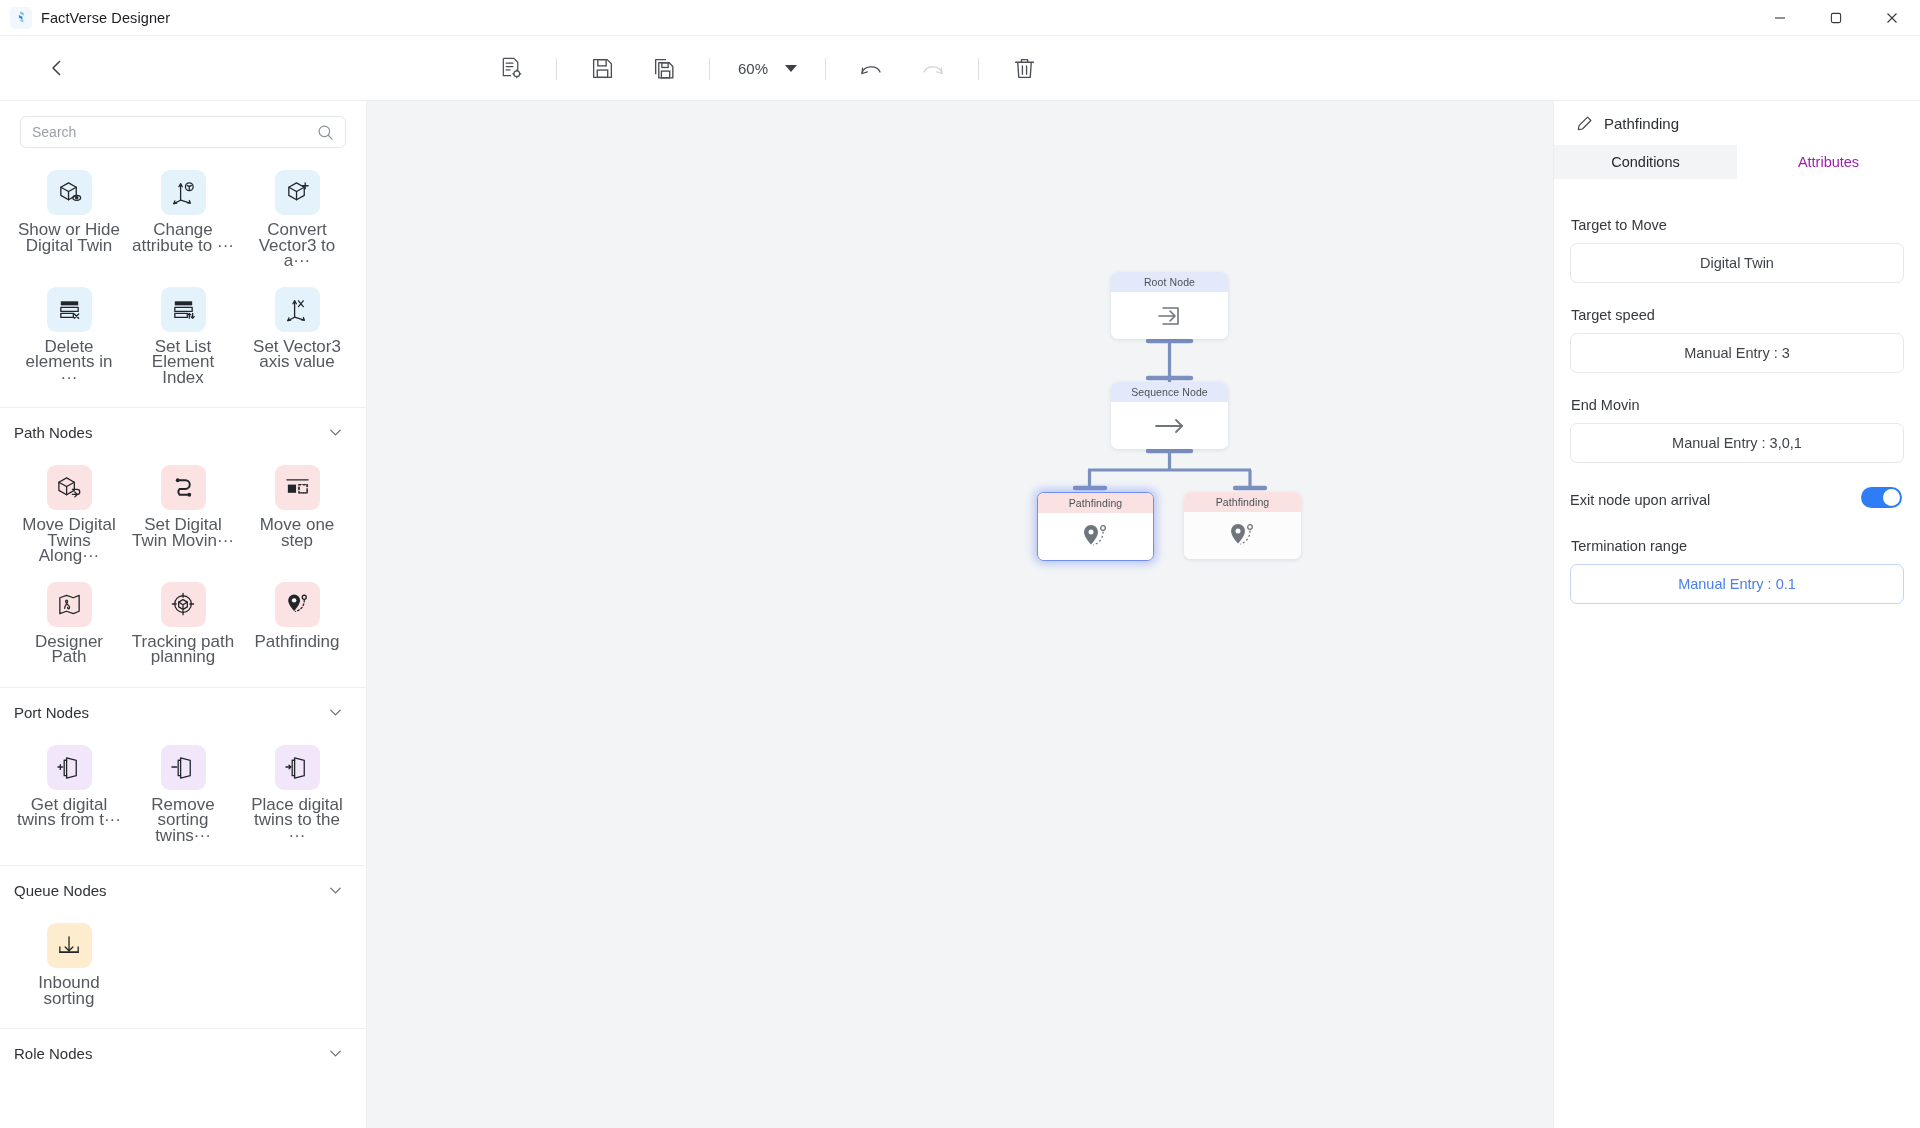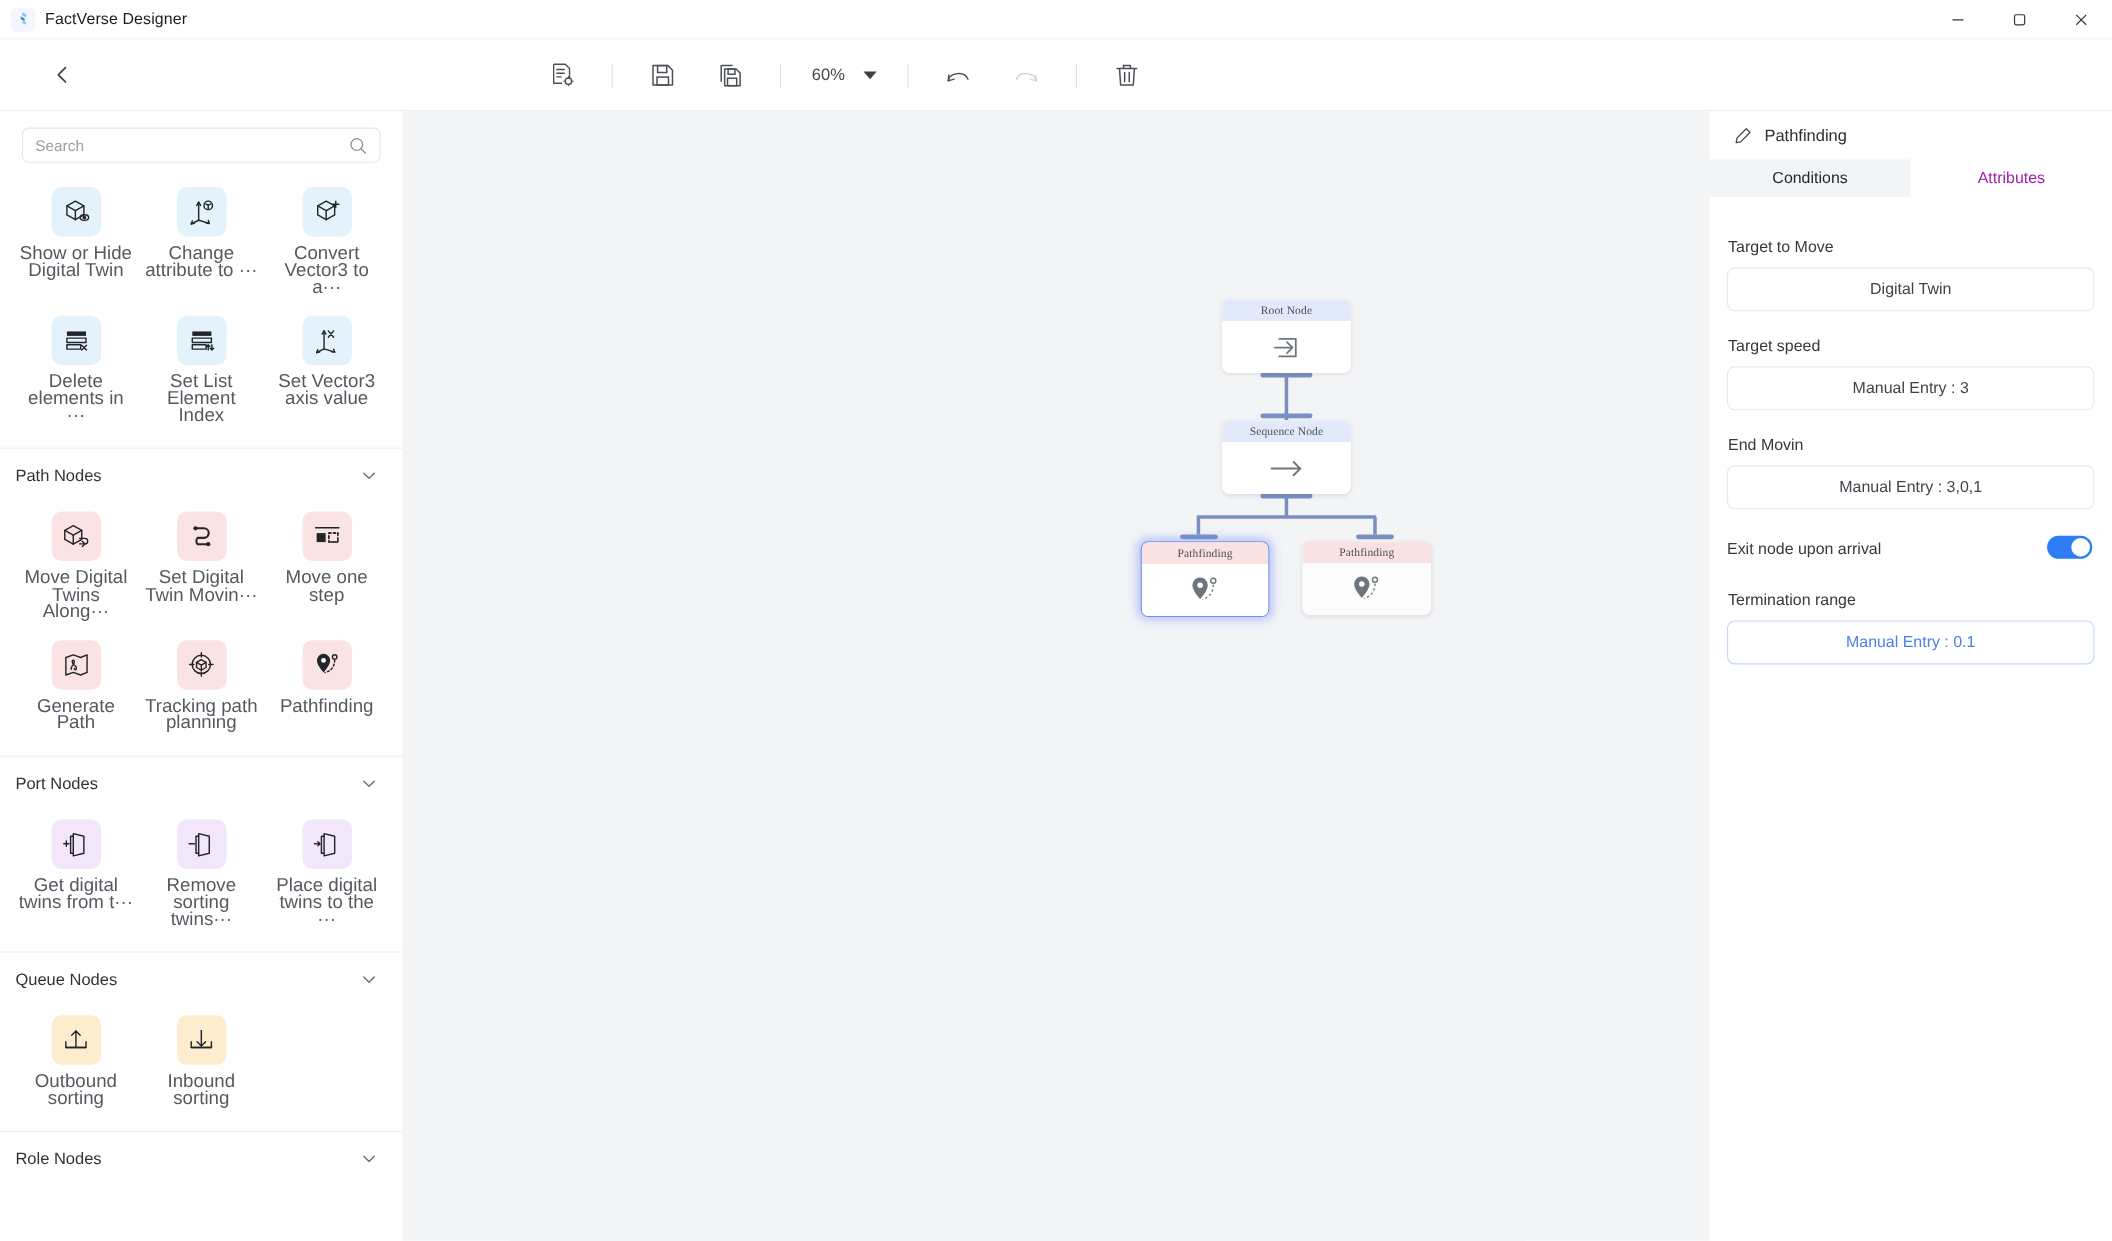--- a/index.html
+++ b/index.html
@@ -113,21 +113,20 @@
 
   
   .canvas {
     flex: 1; position: relative; background: #f2f4f6; overflow: hidden;
   }
   .graph { position: absolute; left: 0; top: 0; width: 100%; height: 100%; }
   .gnode {
     position: absolute; width: 117px; border-radius: 7px;
     background: #ffffff; overflow: hidden;
     box-shadow: 0 1px 4px rgba(20,30,60,.10);
-    font-family: Liberation Serif, serif;
   }
   .gnode-head {
     height: 20px; display: flex; align-items: center; justify-content: center;
     font-size: 10.5px; color: #4c5158; letter-spacing: .1px;
   }
   .gnode-head.blue { background: #e1e9fa; }
   .gnode-head.pink { background: #fbe2e2; }
   .gnode-body {
     height: 47px; display: flex; align-items: center; justify-content: center;
     color: #6b7280; background: #fff;
@@ -417,21 +416,21 @@
             </div>
             <div class="node-lbl">Move one step</div>
           </div>
           <div class="node-item">
             <div class="node-ico" style="background:#fbe3e3">
               <svg width="27" height="27" viewBox="0 0 28 28" fill="none" stroke="#22262b" stroke-width="1.35" stroke-linecap="round" stroke-linejoin="round">
                 <path d="M4 7 L11 4.5 L18 7 L24 4.5 V21 L18 23.5 L11 21 L4 23.5 Z"></path>
                 <path d="M9 18 c0 -4 3 -4 3 -7 c0 -2 -2 -2 -2 0 c0 3 4 3 4 6 c0 2 -2 2 -2 0"></path>
               </svg>
             </div>
-            <div class="node-lbl">Generate Path</div>
+            <div class="node-lbl">Designer Path</div>
           </div>
           <div class="node-item">
             <div class="node-ico" style="background:#fbe3e3">
               <svg width="27" height="27" viewBox="0 0 28 28" fill="none" stroke="#22262b" stroke-width="1.35" stroke-linecap="round" stroke-linejoin="round">
                 <circle cx="13.5" cy="13.5" r="8.6"></circle>
                 <path d="M13.5 2.5 v4 M13.5 20.5 v4 M2.5 13.5 h4 M20.5 13.5 h4"></path>
                 <path d="M13.5 9 L18 11.6 L18 16.4 L13.5 19 L9 16.4 L9 11.6 Z"></path>
                 <path d="M9 11.6 L13.5 14.2 L18 11.6 M13.5 14.2 L13.5 19"></path>
               </svg>
             </div>
@@ -493,31 +492,20 @@
         <div class="sec-divider"></div>
         <div class="sec-head">
           <span class="sec-title">Queue Nodes</span>
           <span class="chev">
             <svg width="17" height="17" viewBox="0 0 18 18" fill="none" stroke="currentColor" stroke-width="1.4" stroke-linecap="round" stroke-linejoin="round">
               <path d="M4 6.5 L9 11.5 L14 6.5"></path>
             </svg>
           </span>
         </div>
         <div class="node-grid">
-          <div class="node-item">
-            <div class="node-ico" style="background:#fdeccd">
-              <svg width="27" height="27" viewBox="0 0 28 28" fill="none" stroke="#22262b" stroke-width="1.35" stroke-linecap="round" stroke-linejoin="round">
-                <path d="M13.5 20 V5.5"></path>
-                <path d="M9.5 9.5 L13.5 5.5 L17.5 9.5"></path>
-                <path d="M4 15.5 V21 H23 V15.5"></path>
-                <path d="M4 21 h19"></path>
-              </svg>
-            </div>
-            <div class="node-lbl">Outbound sorting</div>
-          </div>
           <div class="node-item">
             <div class="node-ico" style="background:#fdeccd">
               <svg width="27" height="27" viewBox="0 0 28 28" fill="none" stroke="#22262b" stroke-width="1.35" stroke-linecap="round" stroke-linejoin="round">
                 <path d="M13.5 5 V19.5"></path>
                 <path d="M9.5 15.5 L13.5 19.5 L17.5 15.5"></path>
                 <path d="M4 15.5 V21 H23 V15.5"></path>
                 <path d="M4 21 h19"></path>
               </svg>
             </div>
             <div class="node-lbl">Inbound sorting</div>

